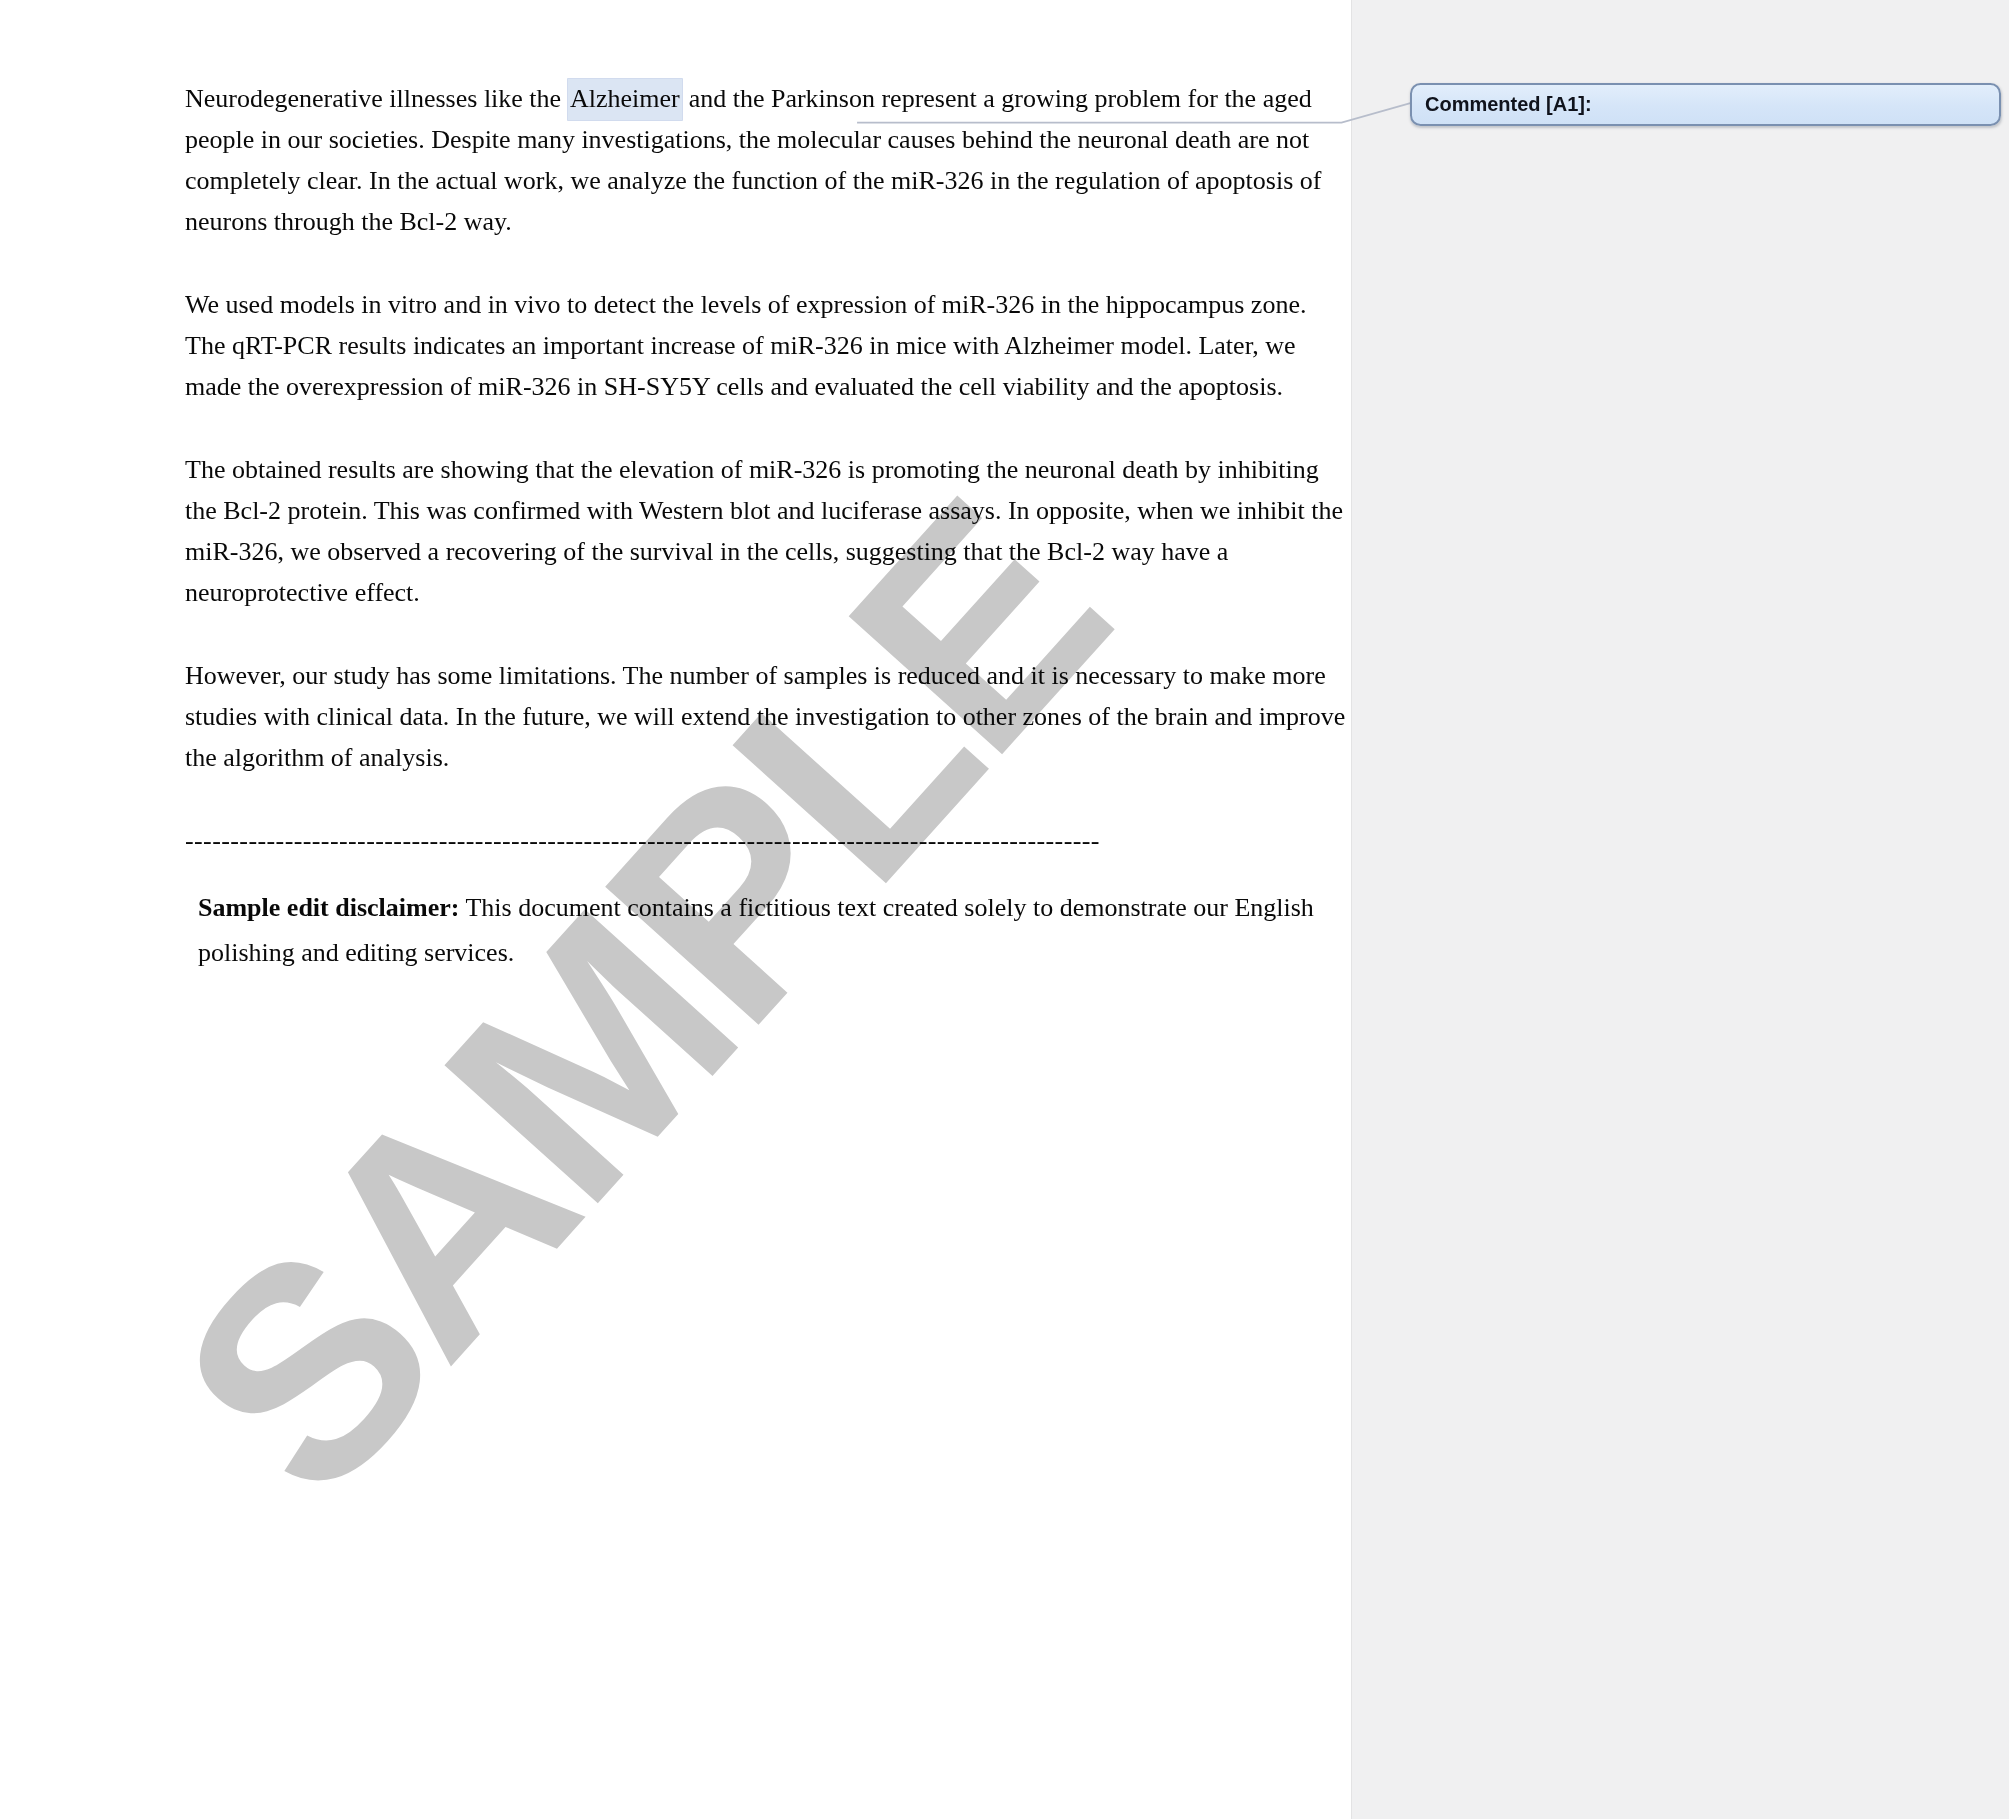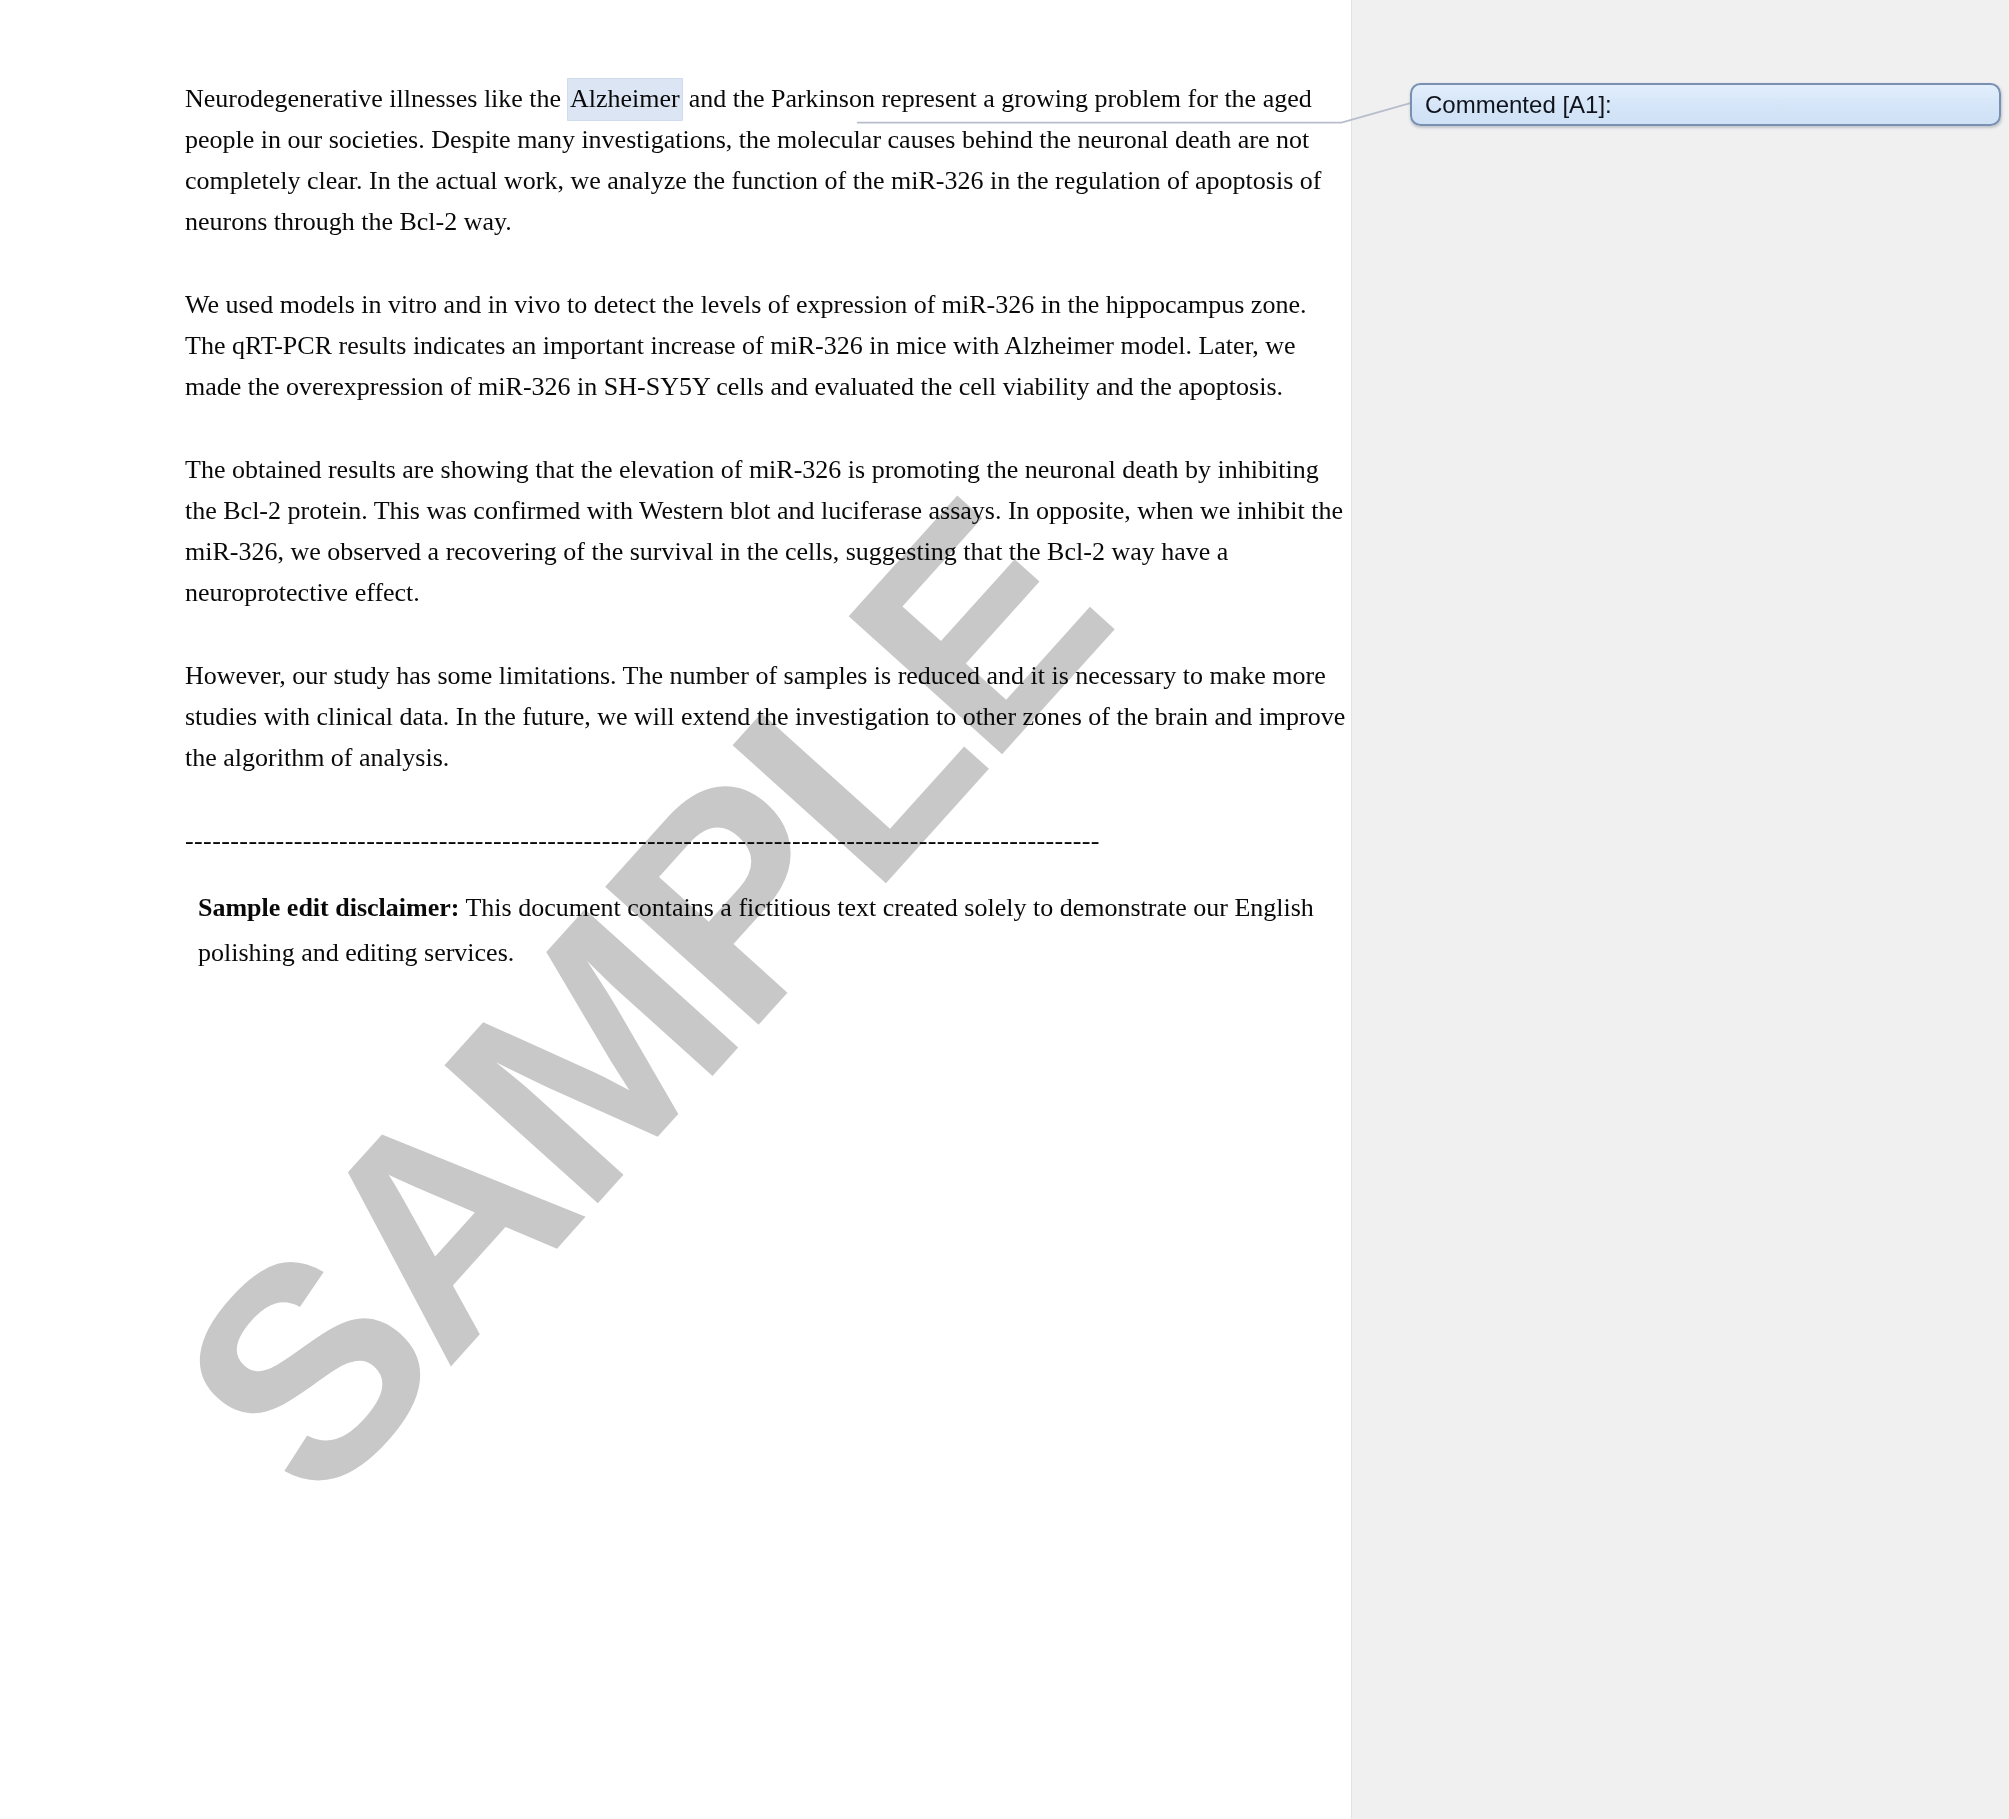--- a/index.html
+++ b/index.html
@@ -26,22 +26,22 @@
               box-shadow:0 0 0 0.8px #c6d3ea;}
   
   #connector{position:absolute;left:0;top:0;width:2009px;height:1820px;z-index:3;pointer-events:none;}
   #connector polyline{fill:none;stroke:#b7bdcb;stroke-width:2.2px;}
   
   #comment-box{position:absolute;left:1410px;top:83px;width:591px;height:43px;z-index:4;
     background:linear-gradient(180deg,#e2eefb 0%,#d5e5f8 55%,#cfe1f6 100%);
     border:2.4px solid #7a90b0;border-radius:10.5px;box-sizing:border-box;
     box-shadow:0.8px 1.6px 2.4px rgba(60,70,90,0.25);
     display:flex;align-items:center;padding:0 13px;}
-  #comment-box .comment-label{font-family:"Liberation Sans",sans-serif;font-weight:400;
-    font-size:24px;color:#10131c;white-space:nowrap;}
+  #comment-box .comment-label{font-family:"Liberation Sans",sans-serif;font-weight:700;
+    font-size:20px;color:#10131c;white-space:nowrap;}
 </style>
 </head>
 <body>
 
 <div id="screen">
 
   <div id="page">
     <div id="watermark">
       <span>SAMPLE</span>
     </div>

